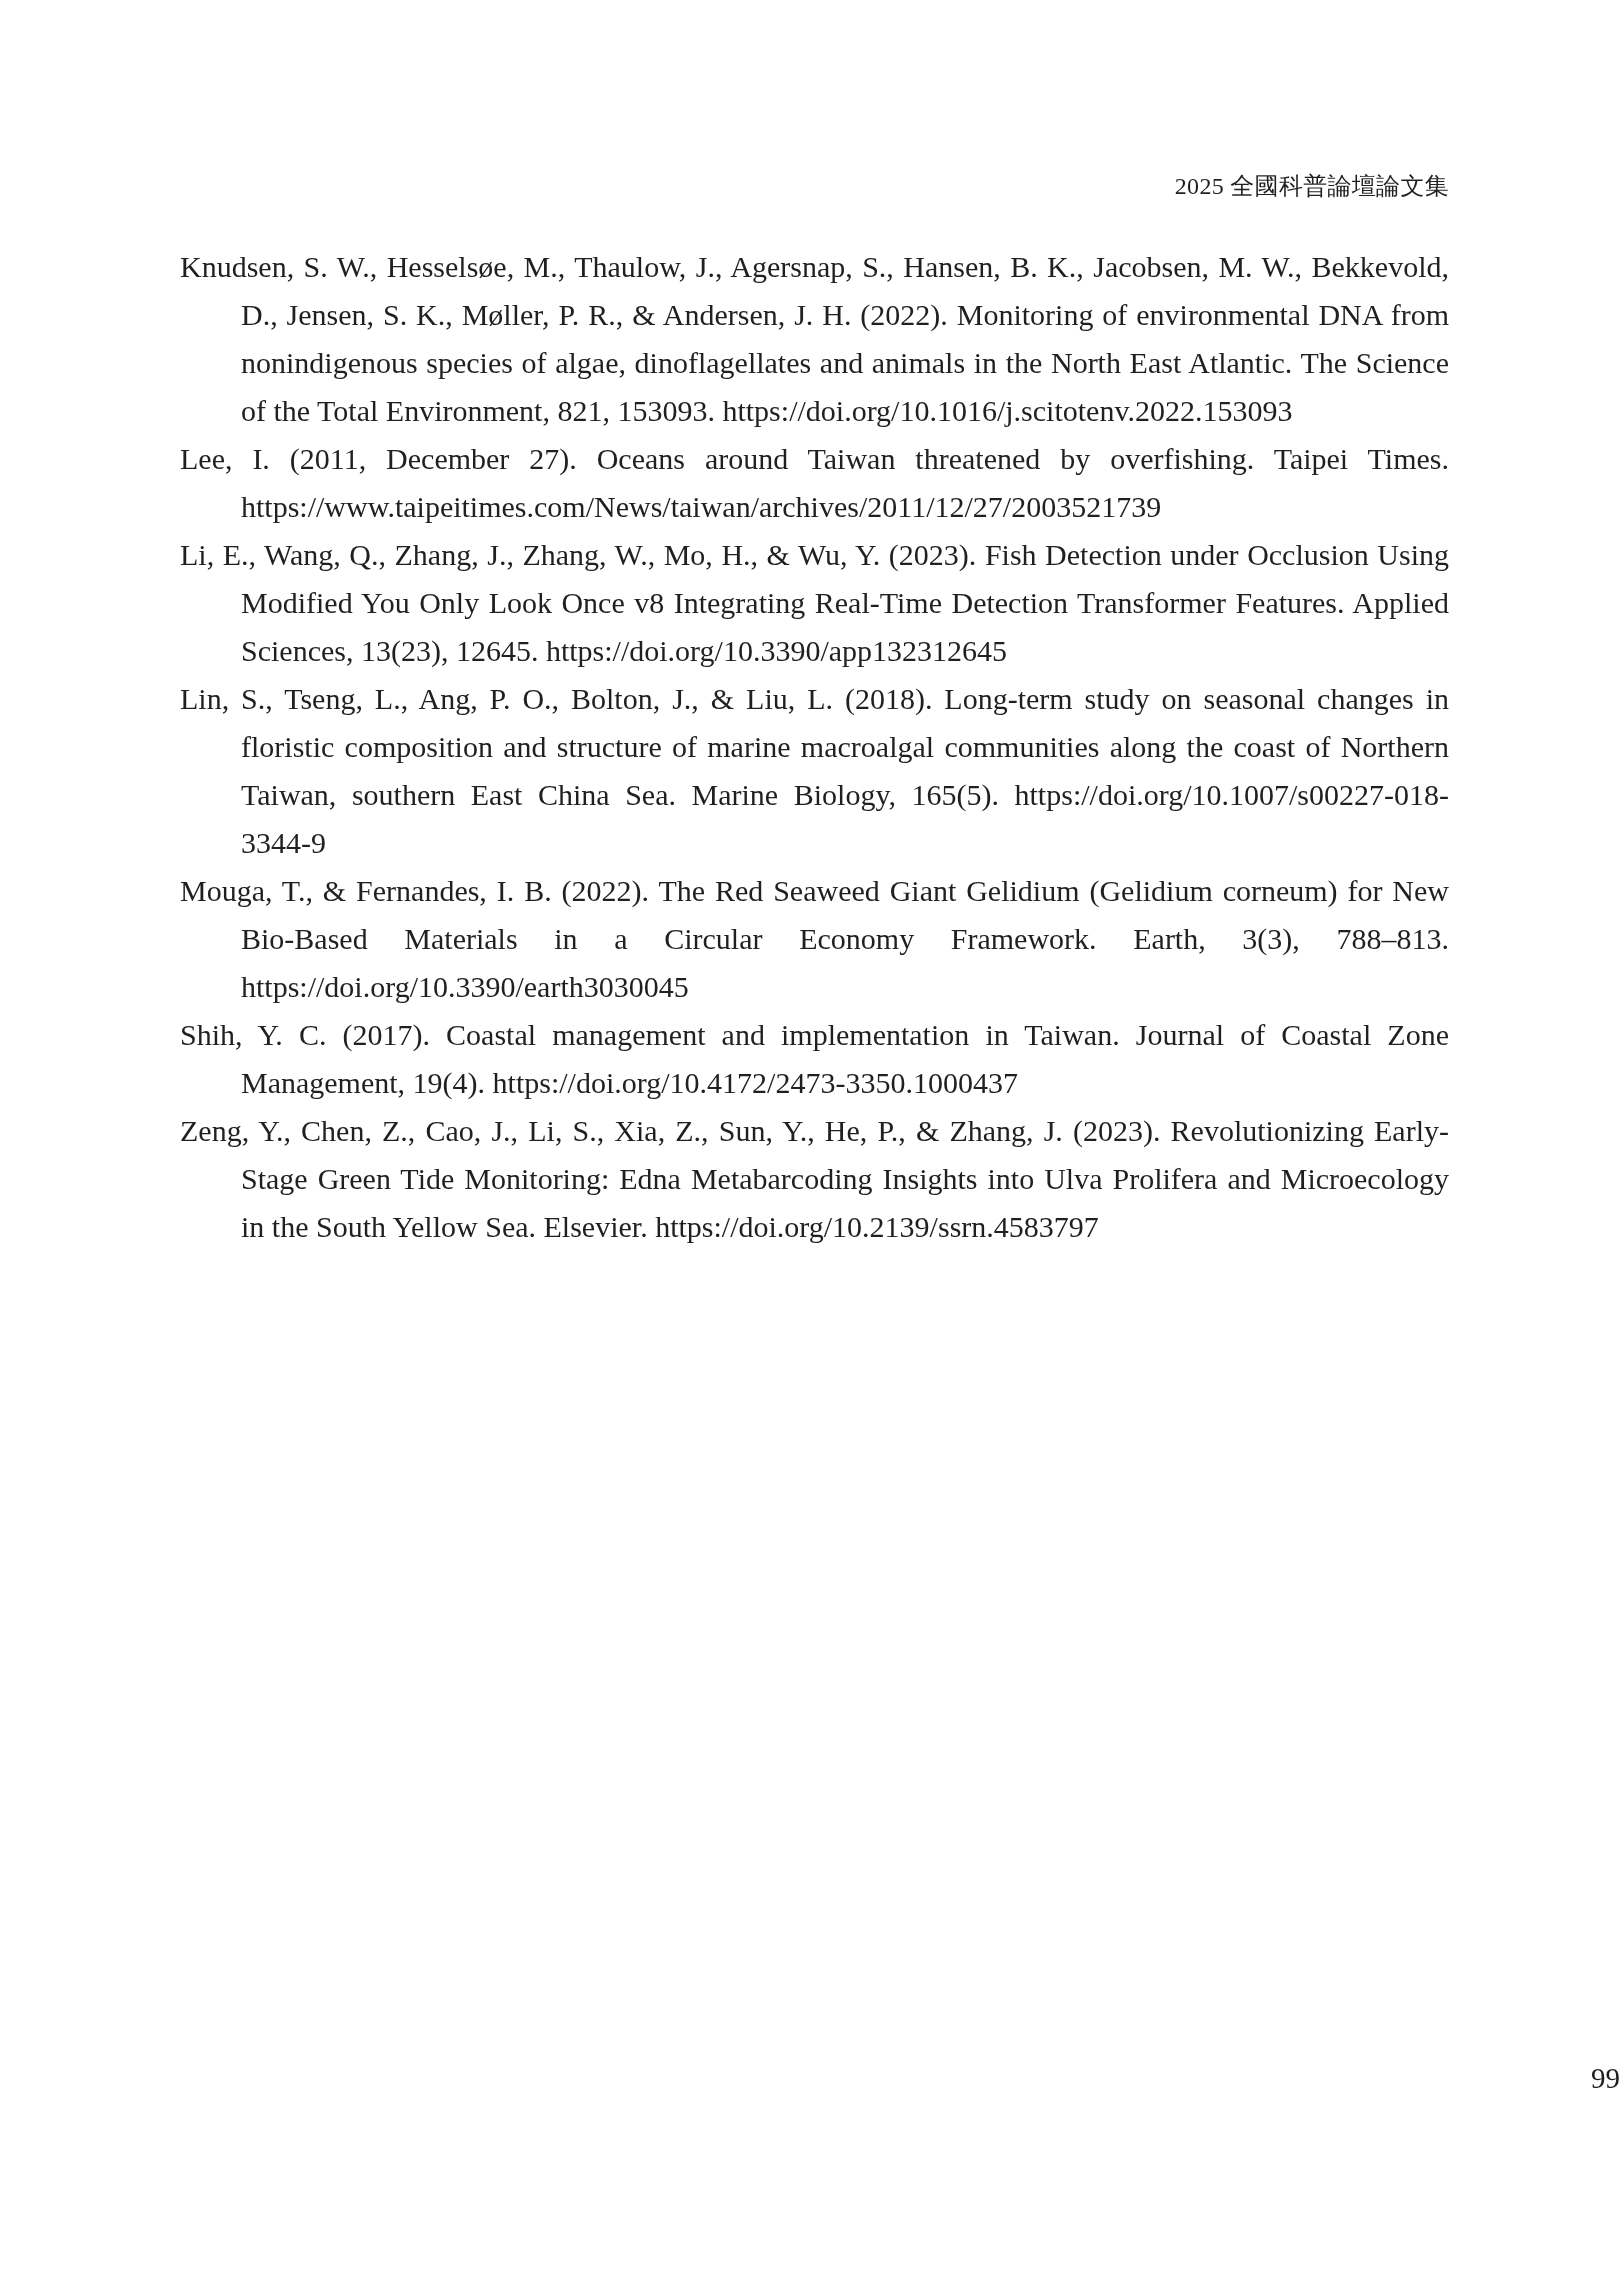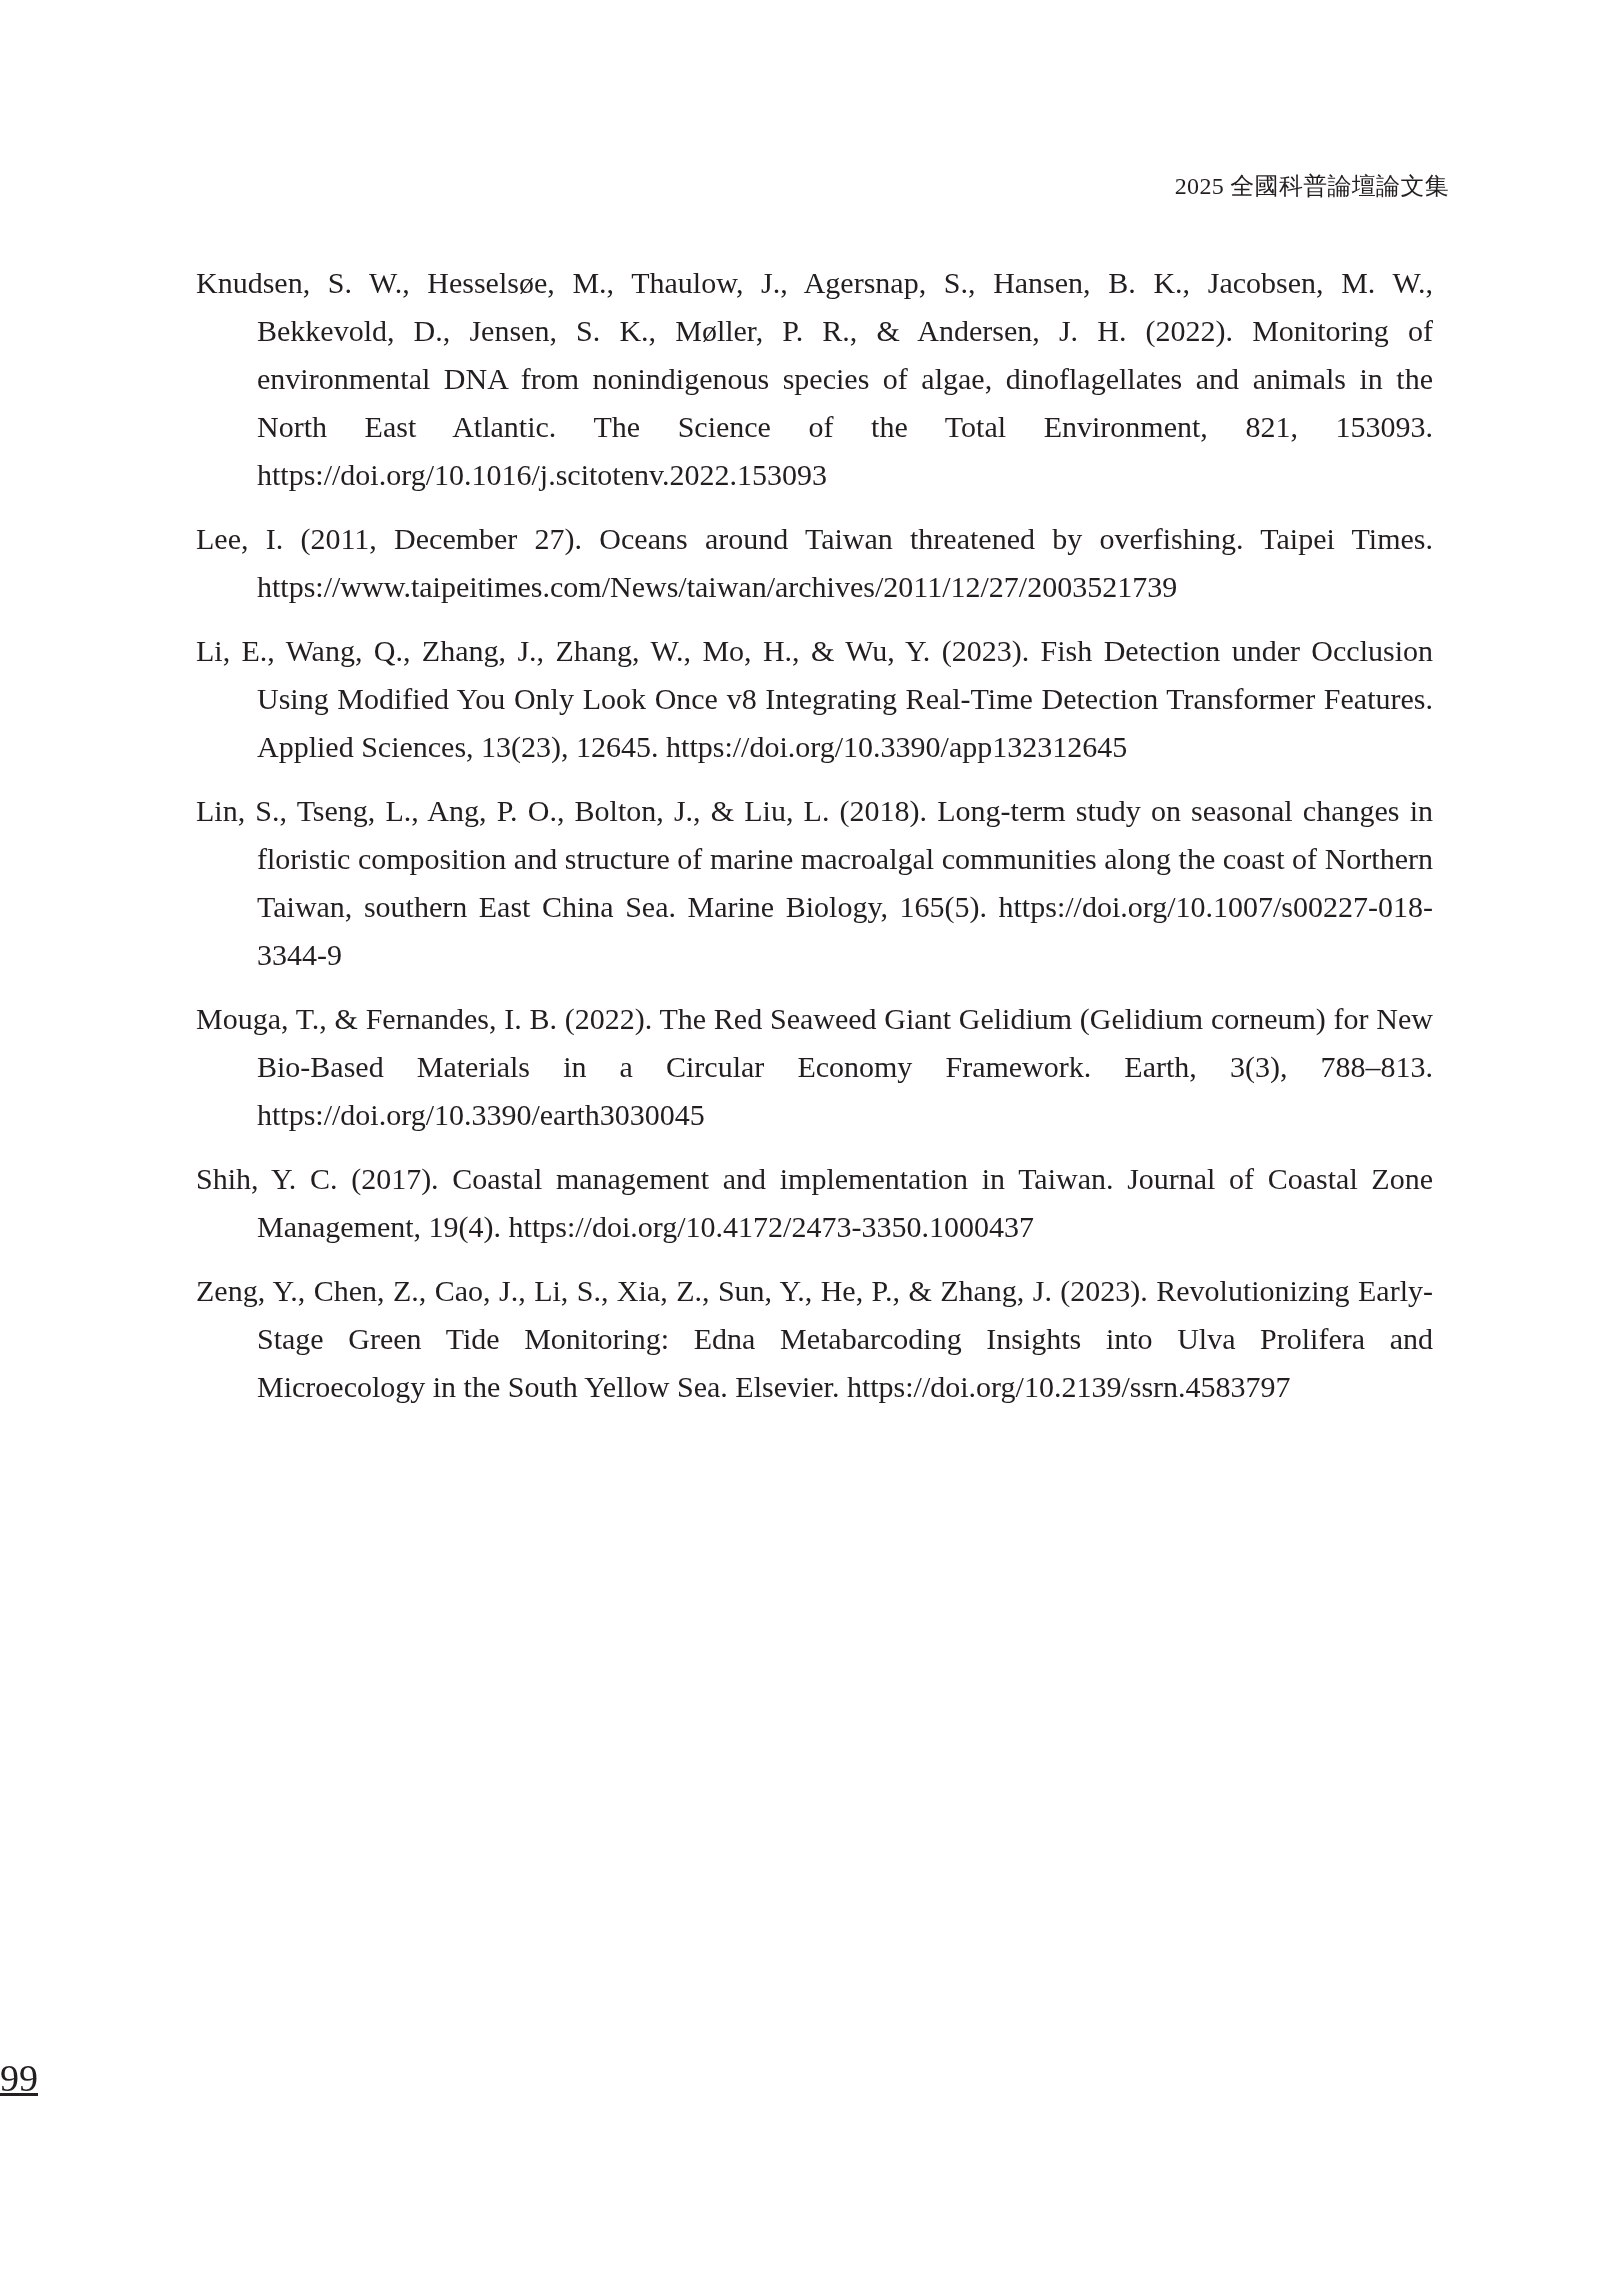--- a/index.html
+++ b/index.html
@@ -32,33 +32,32 @@
       margin: 0;
       padding: 0;
       list-style: none;
     }
     .ref {
       font-size: 30px;
       line-height: 48px;
       padding-left: 61px;
       text-indent: -61px;
       text-align: justify;
-      margin: 16px;
+      margin: 0;
       word-wrap: break-word;
       overflow-wrap: anywhere;
     }
     .page-number {
       position: absolute;
       top: 2060px;
       left: 0;
       width: 1620px;
-      text-align: left;
-      font-size: 38px;
+      text-align: right;
+      font-size: 29px;
       line-height: 36px;
-      text-decoration: underline;
     }
   </style>
 </head>
 <body>
 
 <div class="running-header">2025 全國科普論壇論文集</div>
 
 <ul class="references">
   <li class="ref">Knudsen, S. W., Hesselsøe, M., Thaulow, J., Agersnap, S., Hansen, B. K., Jacobsen, M. W., Bekkevold, D., Jensen, S. K., Møller, P. R., &amp; Andersen, J. H. (2022). Monitoring of environmental DNA from nonindigenous species of algae, dinoflagellates and animals in the North East Atlantic. The Science of the Total Environment, 821, 153093. https://doi.org/10.1016/j.scitotenv.2022.153093</li>
   <li class="ref">Lee, I. (2011, December 27). Oceans around Taiwan threatened by overfishing. Taipei Times. https://www.taipeitimes.com/News/taiwan/archives/2011/12/27/2003521739</li>

